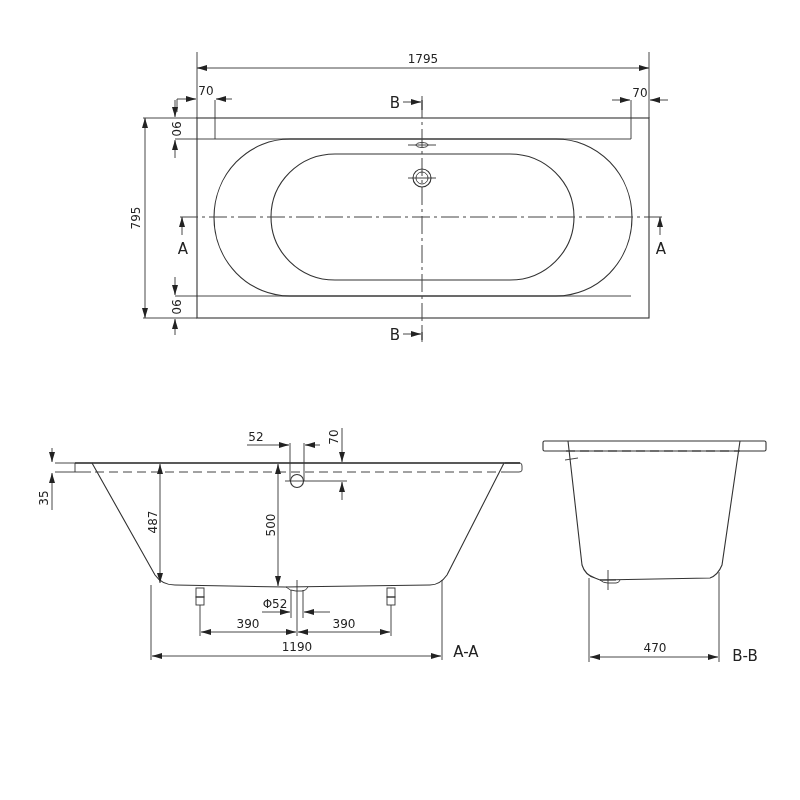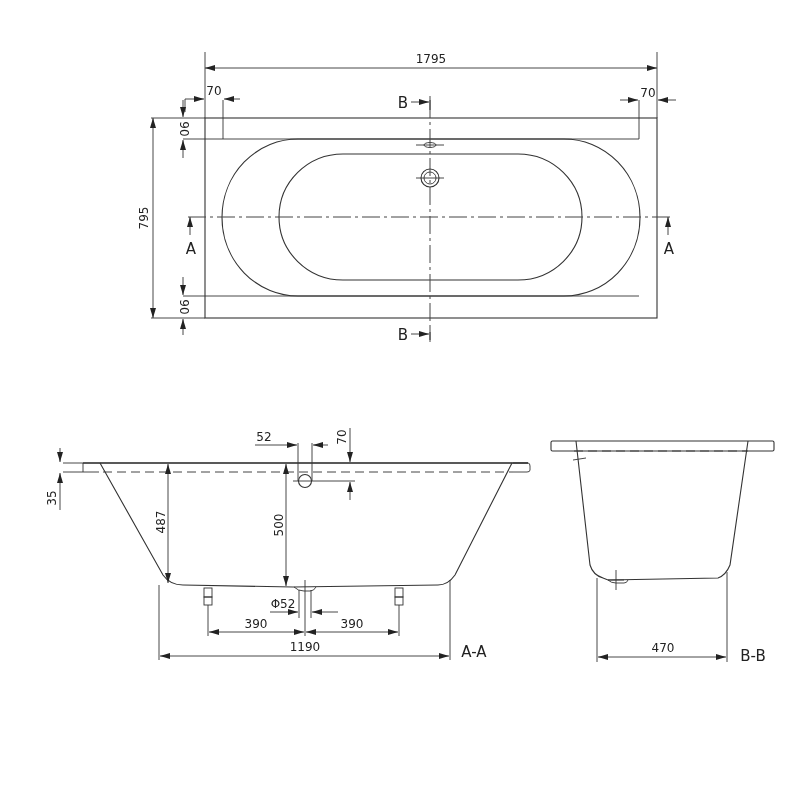--- a/index.html
+++ b/index.html
@@ -1,17 +1,17 @@
 <!DOCTYPE html>
 <html><head>
   <meta charset="utf-8">
   <style>
     html, body { margin: 0; padding: 0; background: #ffffff; }
     body { width: 800px; height: 800px; overflow: hidden; }
-    #drawing { position: absolute; left: 8px; top: 0; width: 704px; height: 800px; }
+    #drawing { position: absolute; left: 0; top: 0; width: 704px; height: 800px; }
     svg text { font-family: "DejaVu Sans", sans-serif; fill: #222; }
     .ln { stroke: #333; stroke-width: 1.1; fill: none; }
     .thin { stroke: #333; stroke-width: 0.9; fill: none; }
     .thick { stroke: #222; stroke-width: 1.6; fill: none; }
     .dash { stroke: #444; stroke-width: 1; fill: none; stroke-dasharray: 9 5; }
     .center { stroke: #444; stroke-width: 1; fill: none; stroke-dasharray: 18 4 3 4; }
     .dim { font-size: 12px; }
     .sec { font-size: 15px; }
     .arr { fill: #222; stroke: none; }
   </style>

